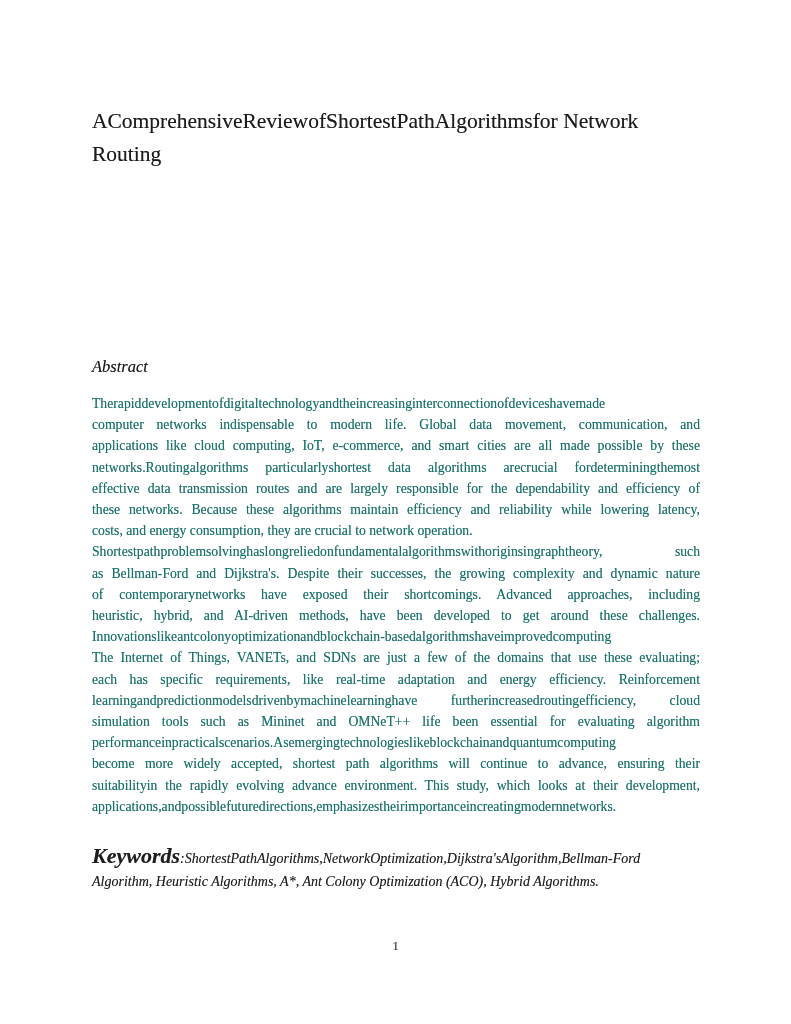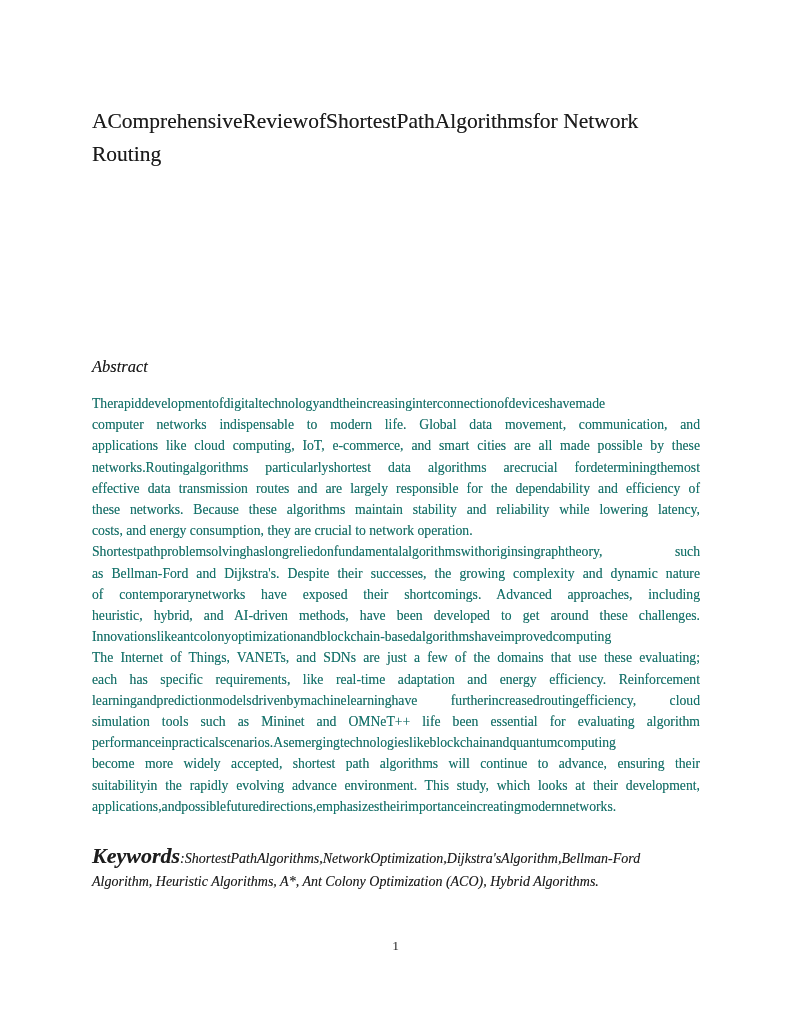--- a/index.html
+++ b/index.html
@@ -91,21 +91,21 @@
     </div>
 
   <div class="abstract-heading">Abstract</div>
 
   <div class="abstract-body">
       <div class="rline">Therapiddevelopmentofdigitaltechnologyandtheincreasinginterconnectionofdeviceshavemade</div>
       <div class="rline">computer networks indispensable to modern life. Global data movement, communication, and</div>
       <div class="rline">applications like cloud computing, IoT, e-commerce, and smart cities are all made possible by these</div>
       <div class="rline">networks.Routingalgorithms particularlyshortest data algorithms arecrucial fordeterminingthemost</div>
       <div class="rline">effective data transmission routes and are largely responsible for the dependability and efficiency of</div>
-      <div class="rline">these networks. Because these algorithms maintain stability and reliability while lowering latency,</div>
+      <div class="rline">these networks. Because these algorithms maintain efficiency and reliability while lowering latency,</div>
       <div class="rline end">costs, and energy consumption, they are crucial to network operation.</div>
       <div class="rline">Shortestpathproblemsolvinghaslongreliedonfundamentalalgorithmswithoriginsingraphtheory, such</div>
       <div class="rline">as Bellman-Ford and Dijkstra's. Despite their successes, the growing complexity and dynamic nature</div>
       <div class="rline">of contemporarynetworks have exposed their shortcomings. Advanced approaches, including</div>
       <div class="rline">heuristic, hybrid, and AI-driven methods, have been developed to get around these challenges.</div>
       <div class="rline">Innovationslikeantcolonyoptimizationandblockchain-basedalgorithmshaveimprovedcomputing</div>
       <div class="rline">The Internet of Things, VANETs, and SDNs are just a few of the domains that use these evaluating;</div>
       <div class="rline">each has specific requirements, like real-time adaptation and energy efficiency. Reinforcement</div>
       <div class="rline">learningandpredictionmodelsdrivenbymachinelearninghave furtherincreasedroutingefficiency, cloud</div>
       <div class="rline">simulation tools such as Mininet and OMNeT++ life been essential for evaluating algorithm</div>

